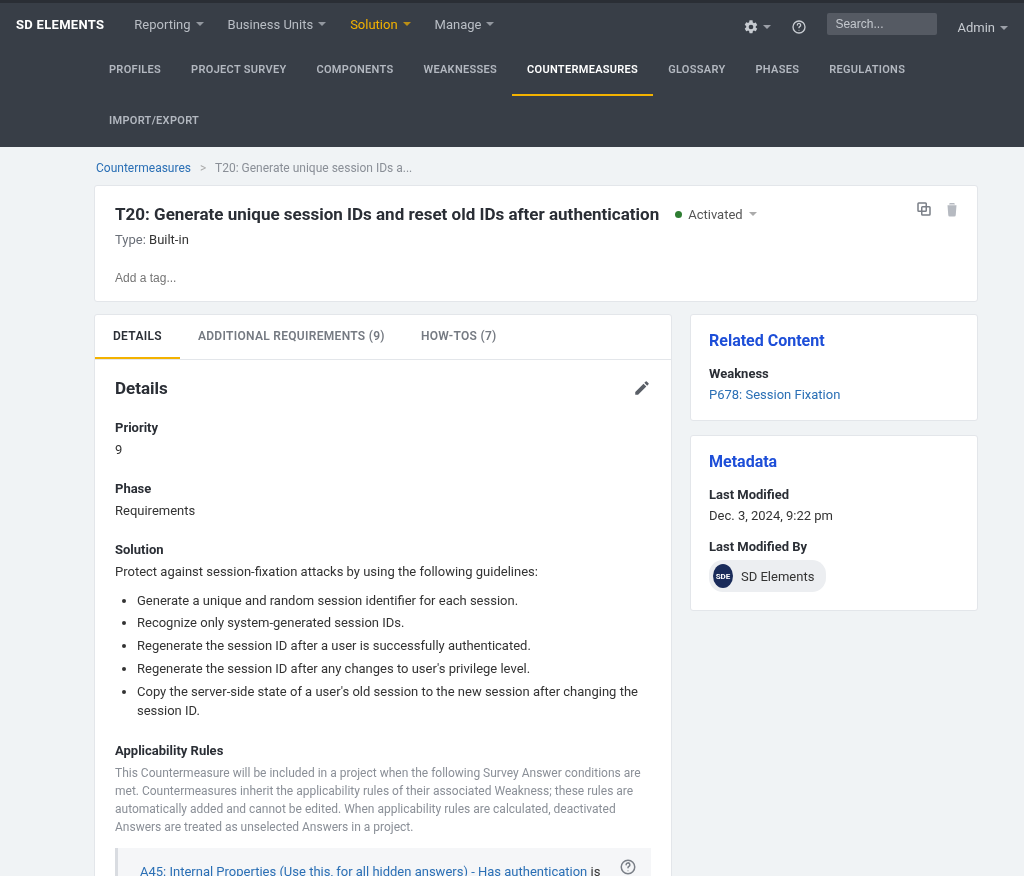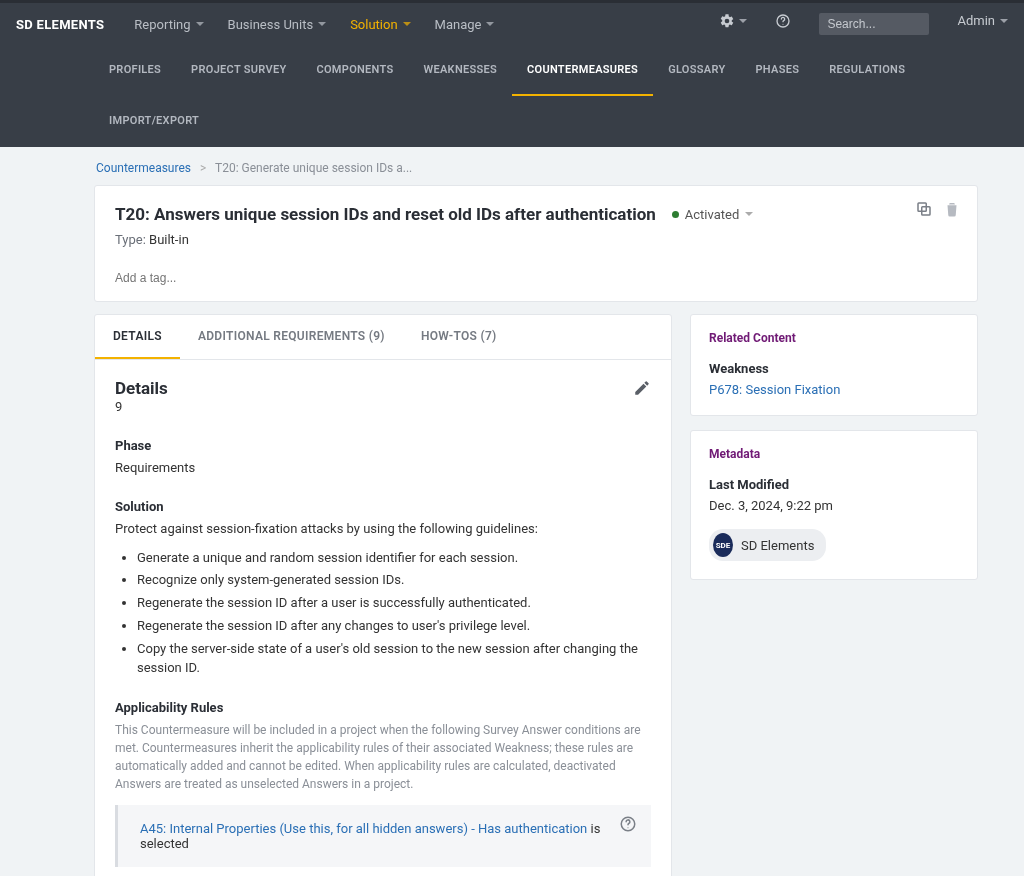--- a/index.html
+++ b/index.html
@@ -43,22 +43,22 @@
   .caret {
     width: 0; height: 0;
     border-left: 4px solid transparent;
     border-right: 4px solid transparent;
     border-top: 4px solid currentColor;
     opacity: 0.7;
   }
   .topbar-right {
     margin-left: auto;
     display: flex;
-    align-items: flex-start;
-    gap: 28px;
+    align-items: flex-end;
+    gap: 20px;
   }
   .icon-btn {
     color: #c7cbd1;
     display: flex;
     align-items: center;
     gap: 4px;
     cursor: pointer;
   }
   .search-box {
     background: #555a63;
@@ -229,23 +229,23 @@
     top: 10px;
   }
   .rule-line {
     font-size: 13px;
     color: #333;
     padding: 6px 0;
   }
   .rule-line a { color: #2a6fb5; text-decoration: none; cursor:pointer; }
   .side-card { padding: 16px 18px 18px 18px; }
   .side-title {
-    font-size: 12px;
-    font-weight: 700;
-    color: #701a75;
+    font-size: 16px;
+    font-weight: 700;
+    color: #1d4ed8;
     margin-bottom: 16px;
   }
   .side-sub {
     font-size: 13px;
     font-weight: 700;
     color: #2a2e35;
     margin-bottom: 6px;
   }
   .side-link {
     color: #2a6fb5;
@@ -345,21 +345,21 @@
     <div class="header-actions">
       <svg width="18" height="18" viewBox="0 0 24 24" fill="none" stroke="#7a7f87" stroke-width="2">
           <rect x="9" y="9" width="11" height="11" rx="1"></rect>
           <rect x="4" y="4" width="11" height="11" rx="1"></rect>
         </svg>
       <svg width="18" height="18" viewBox="0 0 24 24" fill="#b6bac1">
           <path d="M6 7h12l-1 13a2 2 0 0 1-2 2H9a2 2 0 0 1-2-2L6 7zm3-3h6l1 2H8l1-2z"></path>
         </svg>
     </div>
     <div class="title-row">
-      <div class="page-title">T20: Answers unique session IDs and reset old IDs after authentication</div>
+      <div class="page-title">T20: Generate unique session IDs and reset old IDs after authentication</div>
       <div class="status-pill">
         <span class="status-dot"></span>
         <span>Activated</span>
         <span class="caret" style="border-top-color:#888;"></span>
       </div>
     </div>
     <div class="type-row">
       <span>Type:</span>
       <span class="val">Built-in</span>
     </div>
@@ -375,20 +375,21 @@
             <div class="tab">HOW-TOS (7)</div>
           </div>
         <div class="tab-body">
           <div class="section-title-row">
             <div class="section-title">Details</div>
             <svg width="18" height="18" viewBox="0 0 24 24" fill="#5a5f67">
                 <path d="M3 17.25V21h3.75l11-11-3.75-3.75-11 11zM20.71 7.04a1 1 0 0 0 0-1.41l-2.34-2.34a1 1 0 0 0-1.41 0l-1.83 1.83 3.75 3.75 1.83-1.83z"></path>
               </svg>
           </div>
 
+          <div class="field-label">Priority</div>
           <div class="field-val">9</div>
 
           <div class="field-label">Phase</div>
           <div class="field-val">Requirements</div>
 
           <div class="field-label">Solution</div>
           <div class="field-val">Protect against session-fixation attacks by using the following guidelines:</div>
           <ul class="solution-list" id="solution-list">
               <li>Generate a unique and random session identifier for each session.</li>
               <li>Recognize only system-generated session IDs.</li>
@@ -418,20 +419,21 @@
       <div class="card side-card">
         <div class="side-title">Related Content</div>
         <div class="side-sub">Weakness</div>
         <a class="side-link">P678: Session Fixation</a>
       </div>
 
       <div class="card side-card">
         <div class="side-title">Metadata</div>
         <div class="side-sub">Last Modified</div>
         <div class="meta-val">Dec. 3, 2024, 9:22 pm</div>
+        <div class="side-sub">Last Modified By</div>
         <div class="user-chip">
           <div class="user-avatar">SDE</div>
           <span>SD Elements</span>
         </div>
       </div>
     </div>
   </div>
 </div>
 
 </body></html>

